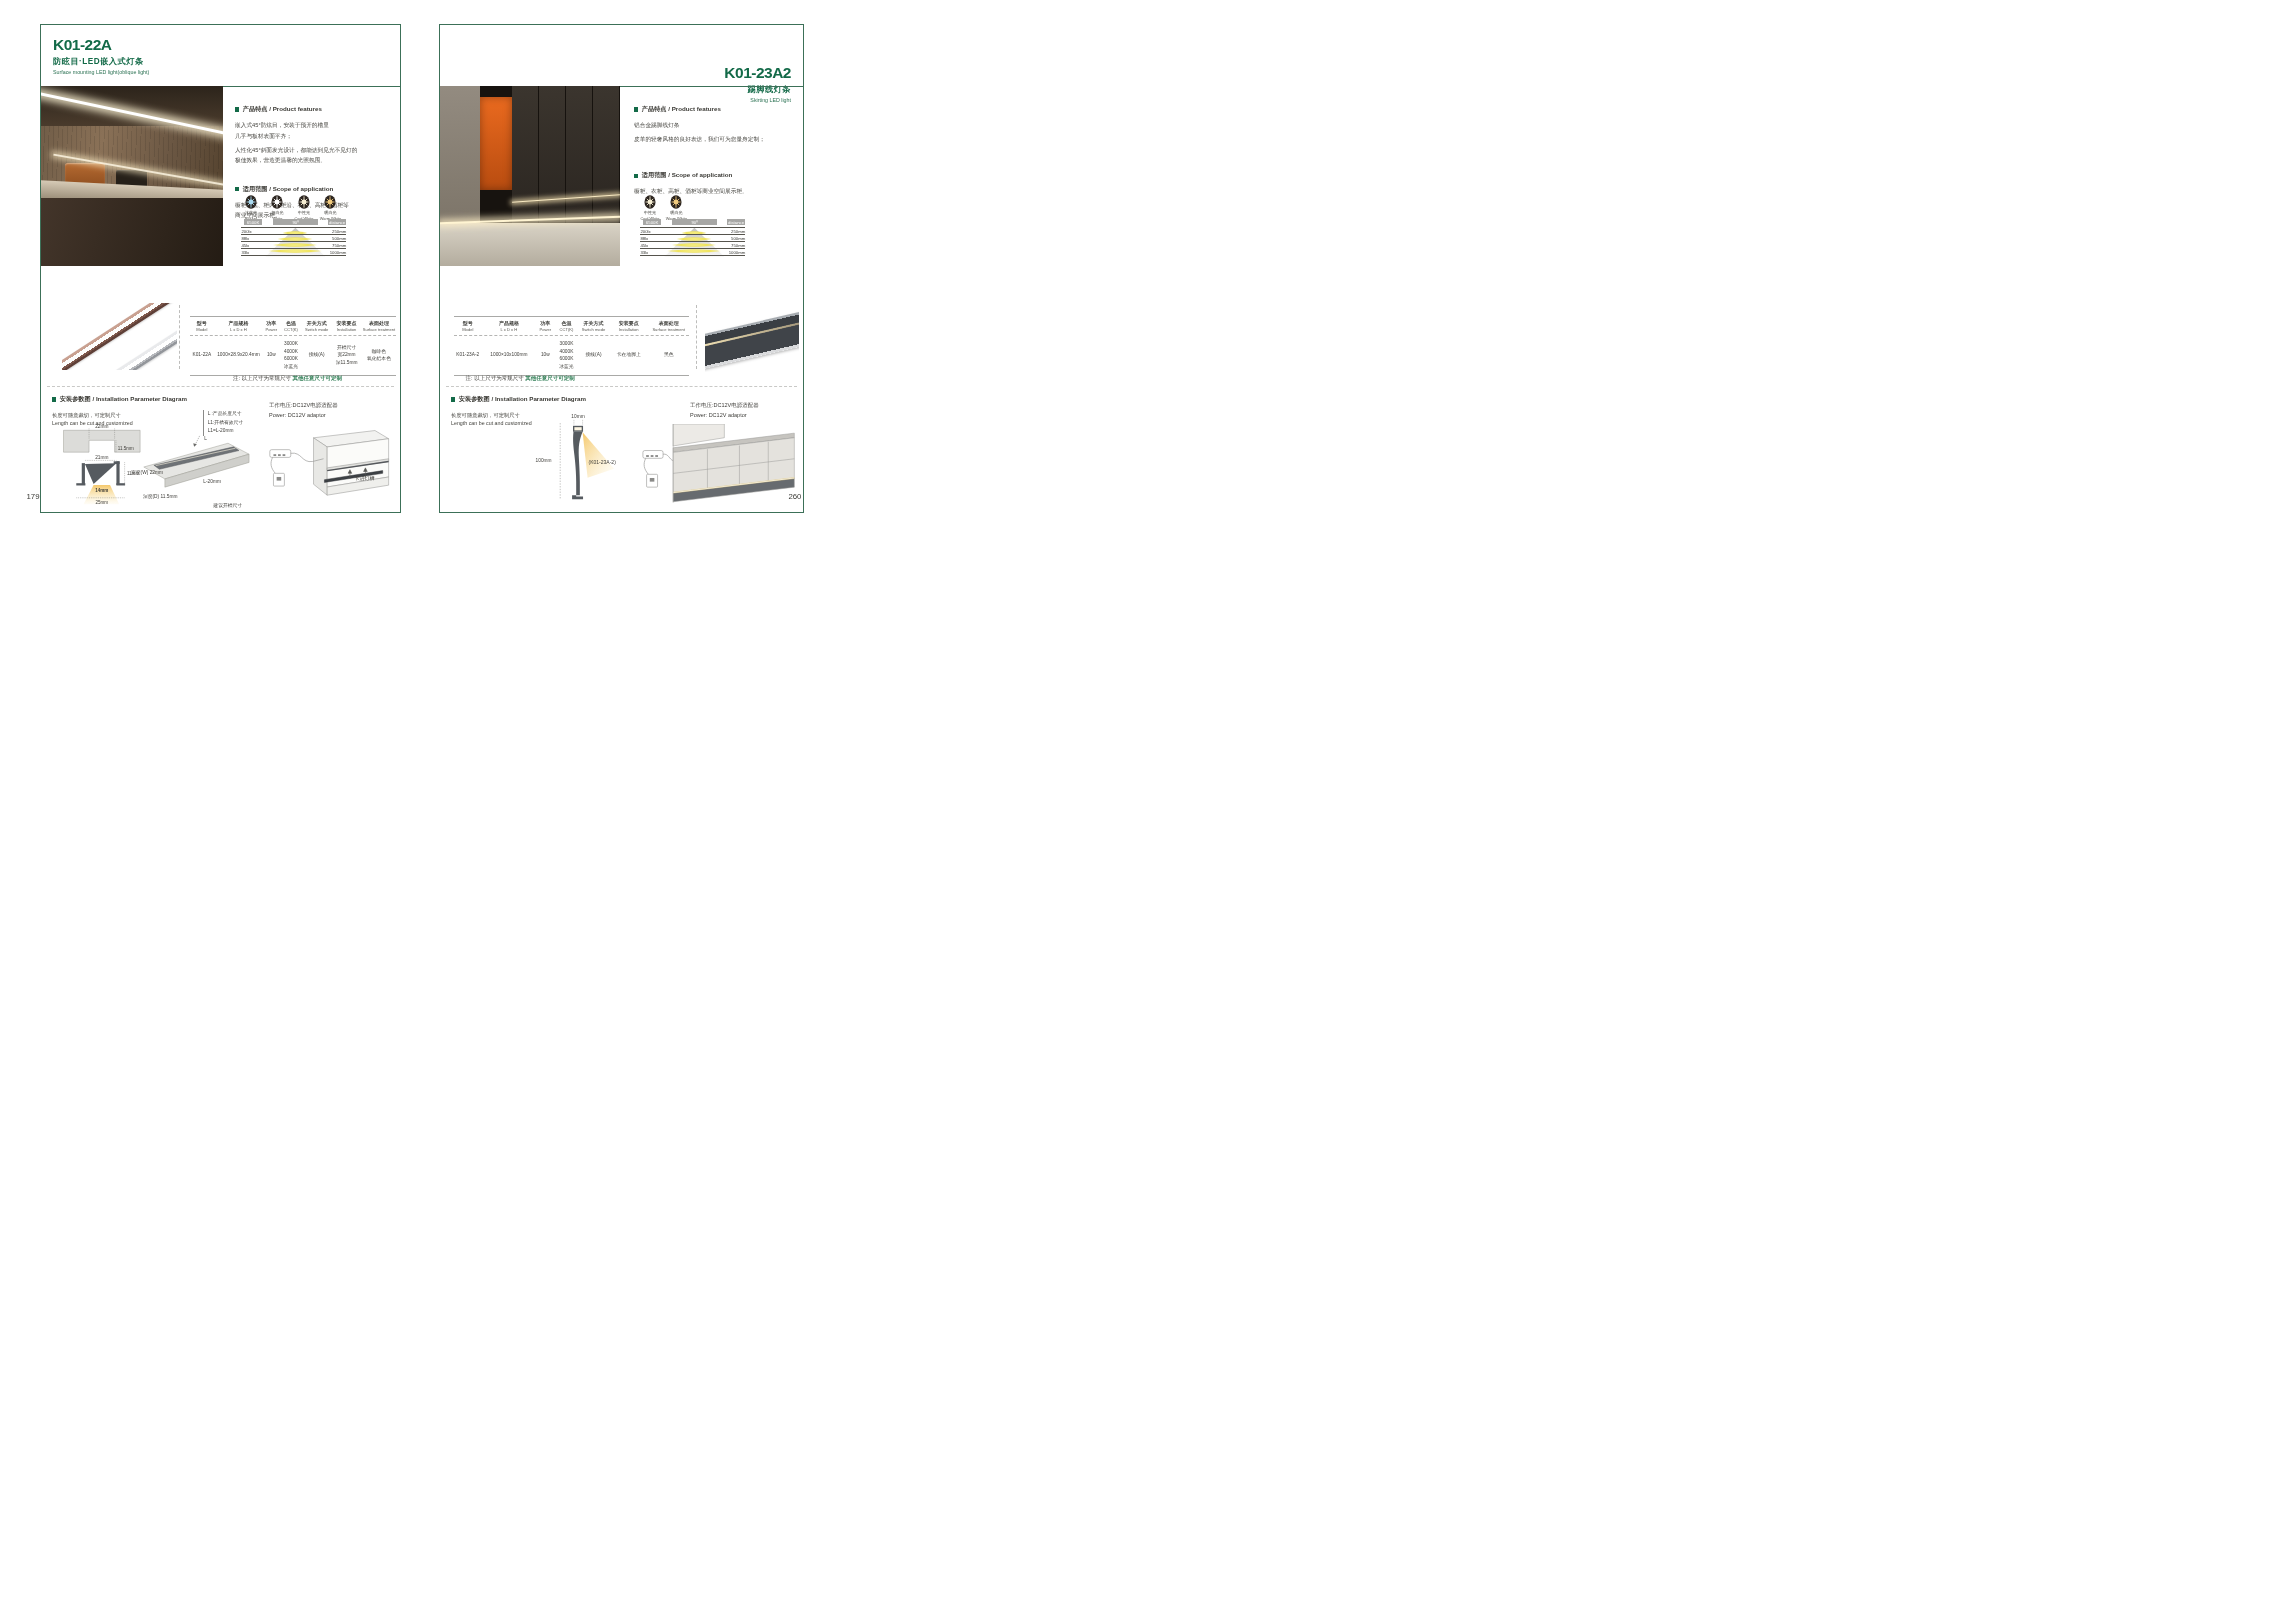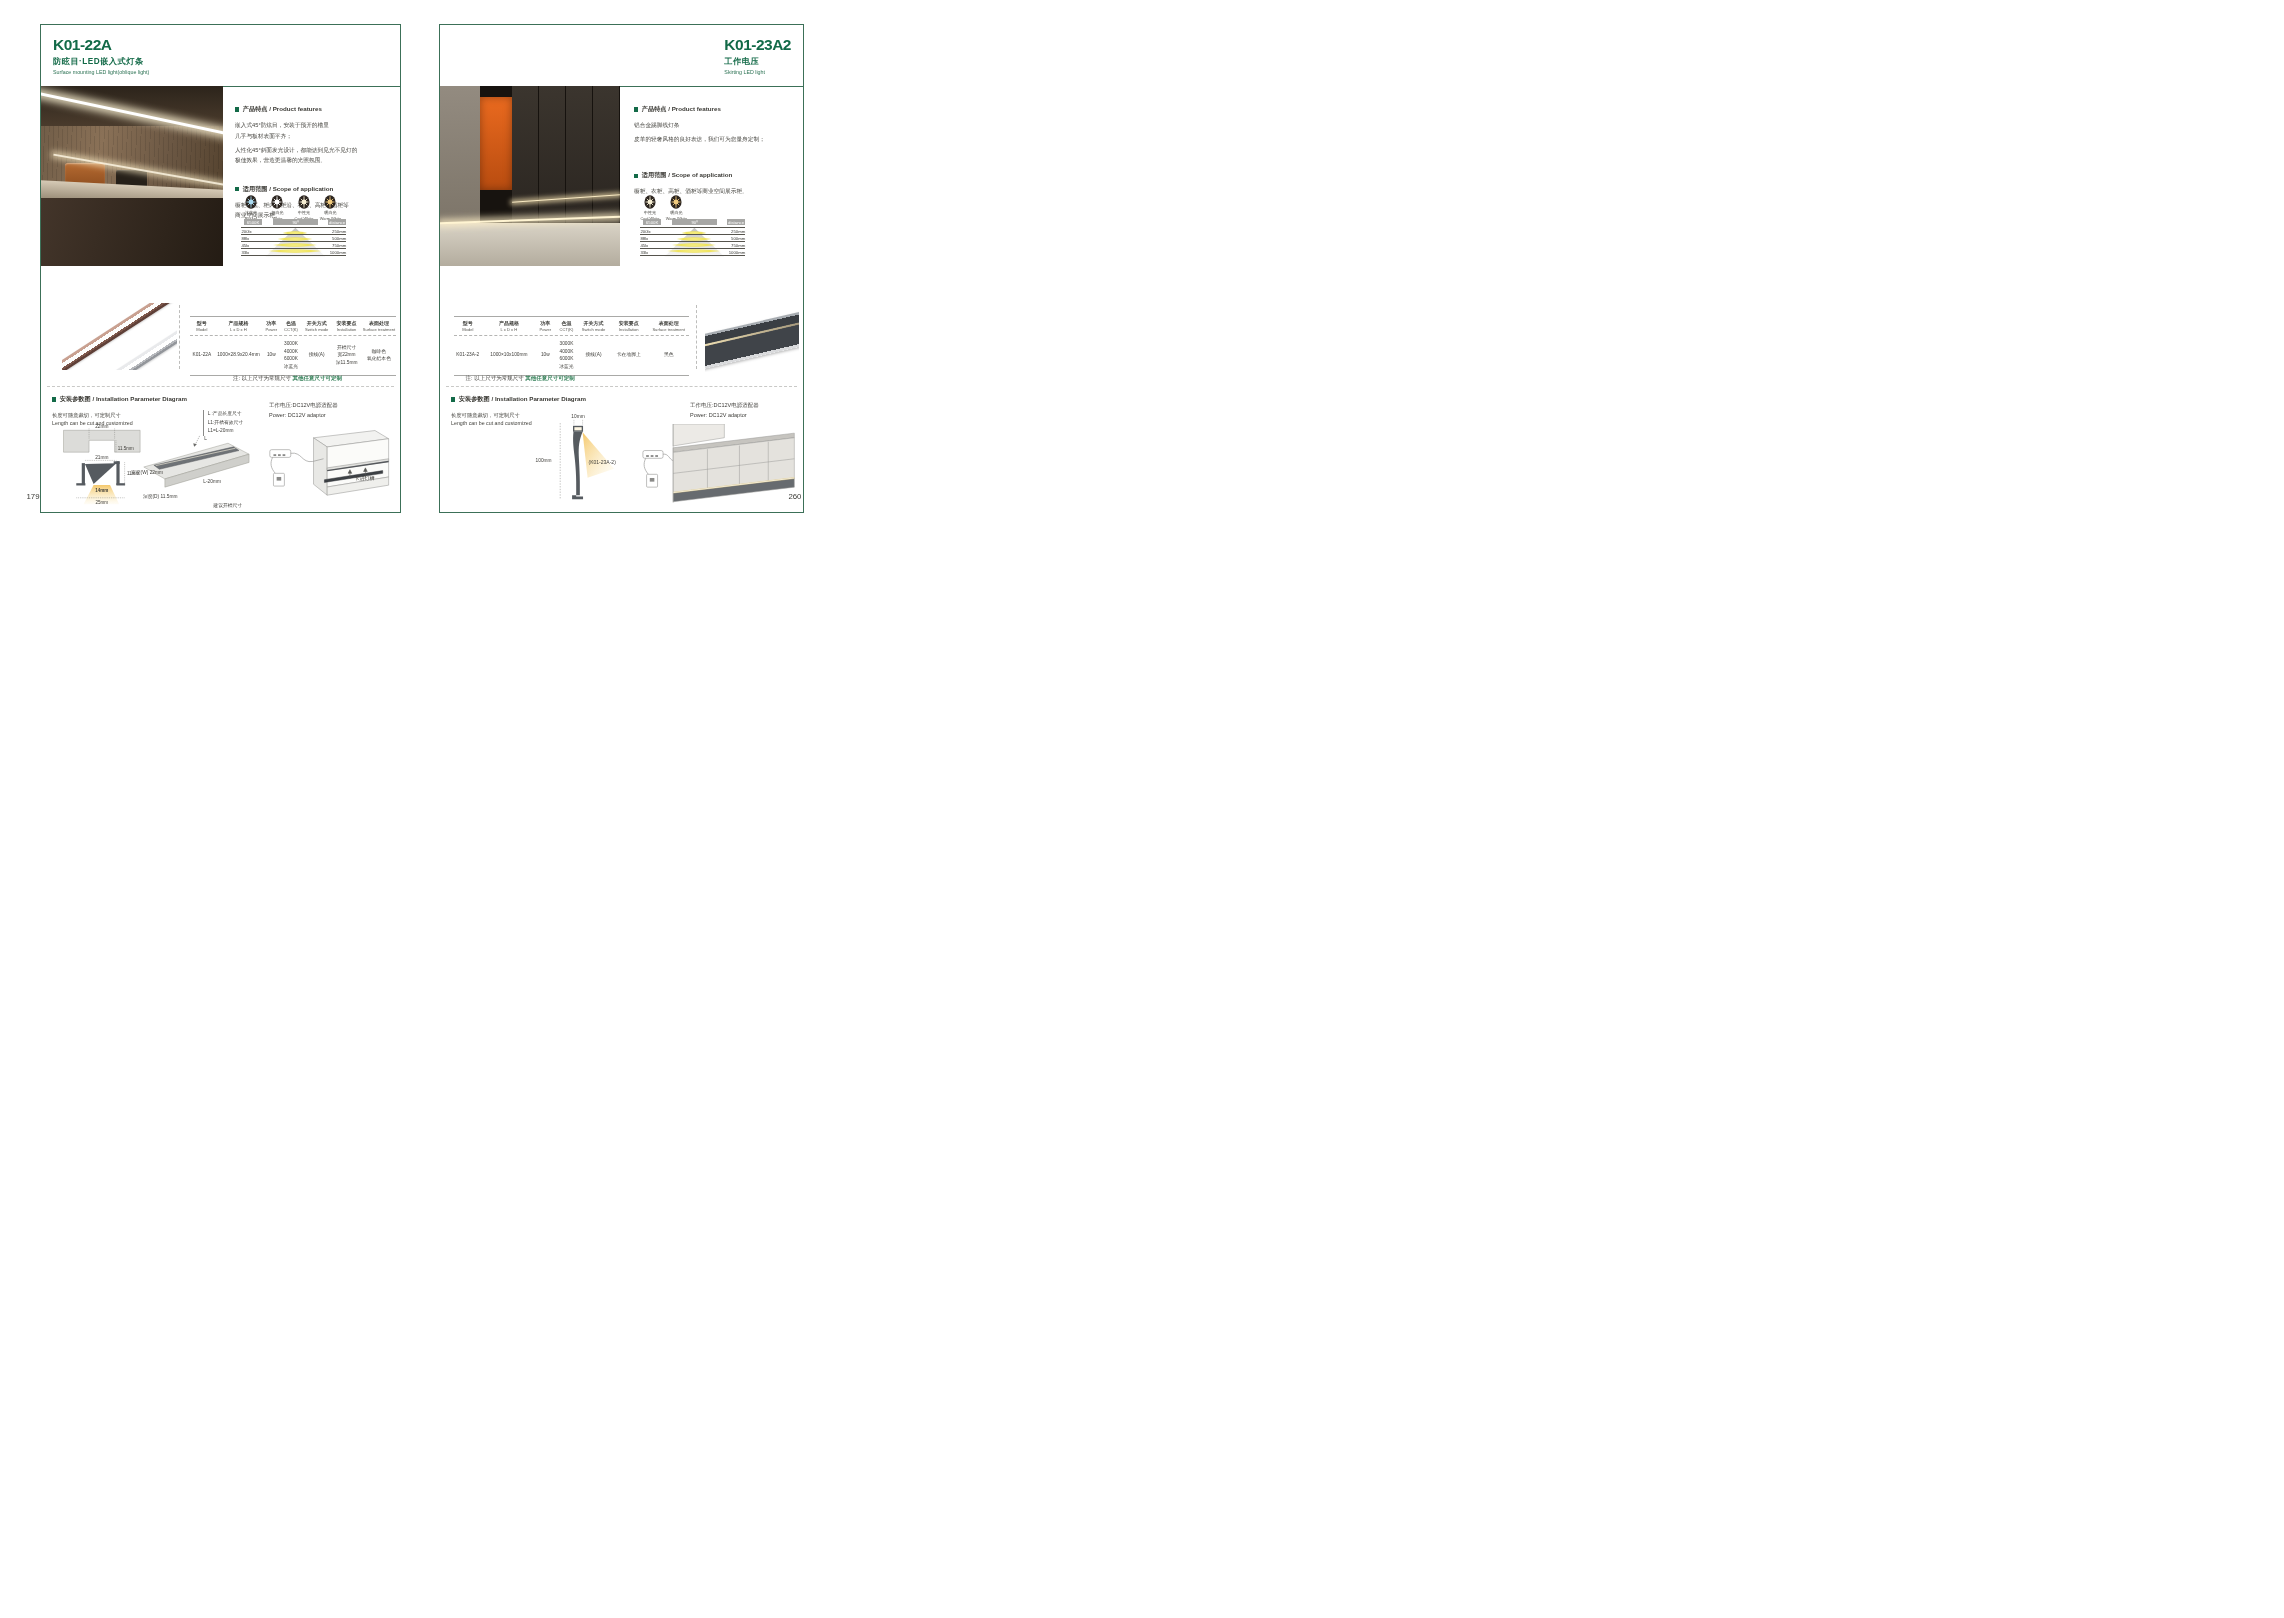--- a/index.html
+++ b/index.html
@@ -4,21 +4,21 @@
 <style>
   html,body{margin:0;padding:0;background:#ffffff;}
   .canvas{position:relative;width:827px;height:539px;background:#fff;
           font-family:"Liberation Sans",sans-serif;color:#3f3e3a;overflow:hidden;}
   .panel{position:absolute;top:24px;height:487px;border:0.5px solid #3c7058;background:#fff;}
   .panel-left{left:40px;width:359px;}
   .panel-right{left:439px;width:363px;}
   .hairline{position:absolute;left:0;right:0;top:61px;height:0.5px;background:#3c7058;}
   
   .head{position:absolute;top:11px;left:12px;}
-  .panel-right .head{left:auto;right:12px;}
+  .panel-right .head{left:auto;right:12px;text-align:right;margin-top:28px;}
   .model{font-size:15.5px;font-weight:bold;color:#136a48;letter-spacing:-0.5px;}
   .sub-cn{font-size:8.2px;font-weight:bold;color:#136a48;margin-top:2.3px;letter-spacing:0.5px;}
   .sub-en{font-size:5.3px;color:#2a7152;margin-top:1.8px;}
   
   .hero{position:absolute;left:0;top:61px;height:180px;overflow:hidden;background:#241d16;}
   .panel-left .hero{width:182px;}
   .panel-right .hero{width:180px;}
   .abs{position:absolute;}
   
   .h1-wood{inset:0 0 40% 0;background:linear-gradient(100deg,#6e5b46,#8a7157 35%,#6b5743 70%,#55432f);}
@@ -411,21 +411,21 @@
       <g>
         <rect x="12" y="108" width="24" height="28" rx="2" fill="#ffffff" stroke="#8a8a88" stroke-width="1.2"></rect>
         <rect x="19" y="116" width="10" height="8" fill="#8a8a88"></rect>
       </g>
     </svg>
   </div>
 
   <div class="panel panel-right">
     <div class="head">
       <div class="model">K01-23A2</div>
-      <div class="sub-cn">工作电压</div>
+      <div class="sub-cn">踢脚线灯条</div>
       <div class="sub-en">Skirting LED light</div>
     </div>
     <div class="hairline"></div>
 
     <div class="hero">
       <div class="abs h2-bg"></div>
       <div class="abs h2-left"></div>
       <div class="abs h2-orange"></div>
       <div class="abs h2-ward"></div>
       <div class="abs h2-seams"></div>

